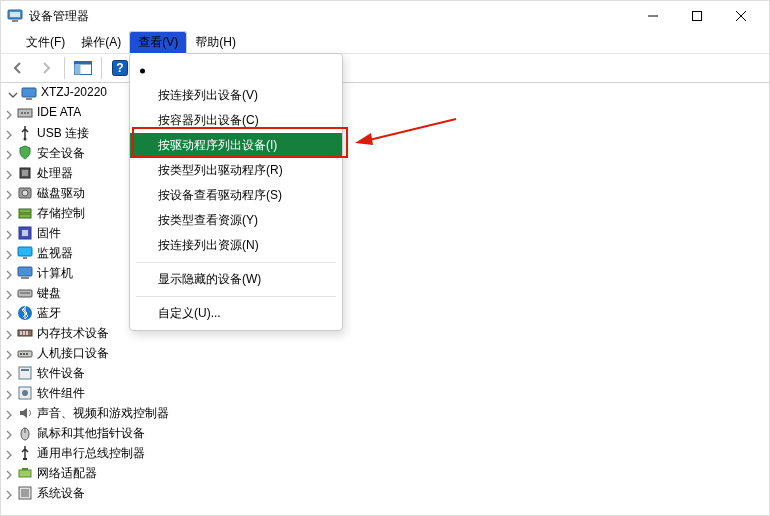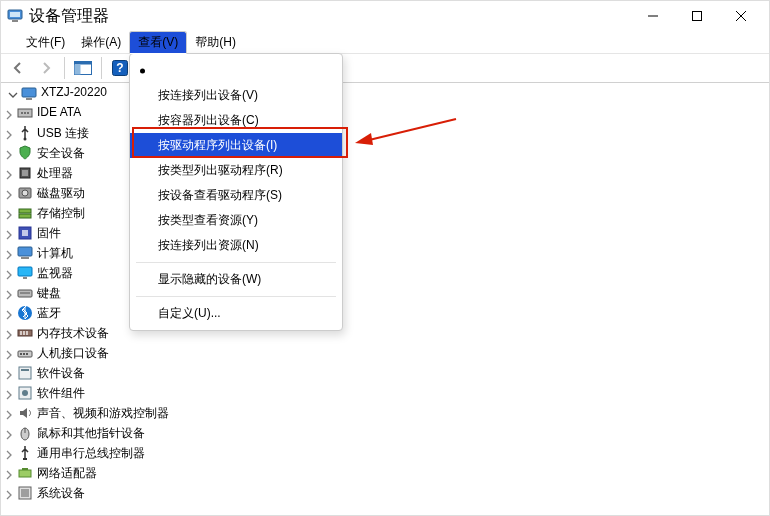--- a/index.html
+++ b/index.html
@@ -1,20 +1,20 @@
 <!DOCTYPE html>
 <html><head>
 <meta charset="utf-8">
 <style>
   html,body{margin:0;padding:0;font-family:"Microsoft YaHei","Segoe UI",sans-serif;font-size:12px;color:#000;background:#fff}
   .window{width:770px;height:516px;position:relative;background:#fff;overflow:hidden;border:1px solid #ddd;box-sizing:border-box}
   .titlebar{height:30px;display:flex;align-items:center;padding:0 6px;justify-content:space-between}
   .titlebar-left{display:flex;align-items:center;gap:6px}
   .app-icon svg{display:block}
-  .title-text{font-size:16px}
+  .title-text{font-size:12px}
   .win-buttons{display:flex;align-items:center;gap:0}
   .win-btn{width:44px;height:30px;display:flex;align-items:center;justify-content:center}
   .menubar{height:22px;display:flex;align-items:stretch;padding:0 17px;border-bottom:1px solid #e5e5e5}
   .menu-item{padding:0 8px;display:flex;align-items:center;cursor:default}
   .menu-item.open{background:#1d4ed8;border:1px solid #ccc;border-bottom:1px solid #fff;position:relative;z-index:30;margin-bottom:-1px;border-radius:3px 3px 0 0}
   .toolbar{height:28px;display:flex;align-items:center;border-bottom:1px solid #d0d0d0;padding:0 4px;gap:2px}
   .tb-btn{width:24px;height:24px;display:flex;align-items:center;justify-content:center;border:1px solid transparent}
   .tb-sep{width:1px;height:22px;background:#d0d0d0;margin:0 3px}
   .content{position:absolute;left:0;right:0;top:82px;bottom:0;display:flex}
   .tree{flex:1;overflow:hidden;padding:2px 0}
@@ -22,21 +22,21 @@
   .tw{width:16px;display:flex;align-items:center;justify-content:center;color:#555}
   .twist{cursor:default}
   .dev-icon{width:16px;height:16px;display:flex;align-items:center;justify-content:center;margin-right:4px}
   .dev-label{white-space:nowrap}
   .root-row{padding-left:4px}
   .child-row{}
   
   .dropdown{position:absolute;left:128px;top:52px;width:212px;background:#fff;border:1px solid #ccc;border-radius:4px;box-shadow:2px 4px 10px rgba(0,0,0,.15);padding:4px 0;z-index:20}
   .dd-item{height:25px;display:flex;align-items:center;padding:0 14px 0 28px;position:relative}
   .dd-item .bullet{position:absolute;left:10px;top:50%;width:5px;height:5px;border-radius:50%;background:#000;transform:translateY(-50%)}
-  .dd-item.selected{background:#1d4ed8;color:#fff}
+  .dd-item.selected{background:#15803d;color:#fff}
   .dd-sep{height:1px;background:#e3e3e3;margin:4px 6px}
   
   .red-rect{position:absolute;border:2px solid #d81e06;pointer-events:none;z-index:40}
   .arrow{position:absolute;z-index:41;pointer-events:none}
   
   svg{display:block}
 </style>
 </head>
 <body>
 
@@ -224,39 +224,39 @@
           <span class="dev-label">固件</span>
         </div>
         <div class="tree-row child-row">
           <span class="tw twist">
             <svg width="10" height="10">
               <path d="M3 1 L7 5 L3 9" fill="none" stroke="#888" stroke-width="1.3"></path>
             </svg>
           </span>
           <span class="dev-icon">
             <svg width="16" height="16" viewBox="0 0 16 16">
+              <rect x="1" y="2" width="14" height="9" rx="1" fill="#29b6f6" stroke="#0277bd"></rect>
+              <rect x="6" y="12" width="4" height="2" fill="#888"></rect>
+            </svg>
+          </span>
+          <span class="dev-label">监视器</span>
+        </div>
+        <div class="tree-row child-row">
+          <span class="tw twist">
+            <svg width="10" height="10">
+              <path d="M3 1 L7 5 L3 9" fill="none" stroke="#888" stroke-width="1.3"></path>
+            </svg>
+          </span>
+          <span class="dev-icon">
+            <svg width="16" height="16" viewBox="0 0 16 16">
               <rect x="1" y="2" width="14" height="9" rx="1" fill="#4a90d9" stroke="#2b5e91"></rect>
               <rect x="4" y="12" width="8" height="2" fill="#888"></rect>
             </svg>
           </span>
           <span class="dev-label">计算机</span>
-        </div>
-        <div class="tree-row child-row">
-          <span class="tw twist">
-            <svg width="10" height="10">
-              <path d="M3 1 L7 5 L3 9" fill="none" stroke="#888" stroke-width="1.3"></path>
-            </svg>
-          </span>
-          <span class="dev-icon">
-            <svg width="16" height="16" viewBox="0 0 16 16">
-              <rect x="1" y="2" width="14" height="9" rx="1" fill="#29b6f6" stroke="#0277bd"></rect>
-              <rect x="6" y="12" width="4" height="2" fill="#888"></rect>
-            </svg>
-          </span>
-          <span class="dev-label">监视器</span>
         </div>
         <div class="tree-row child-row">
           <span class="tw twist">
             <svg width="10" height="10">
               <path d="M3 1 L7 5 L3 9" fill="none" stroke="#888" stroke-width="1.3"></path>
             </svg>
           </span>
           <span class="dev-icon">
             <svg width="16" height="16" viewBox="0 0 16 16">
               <rect x="1" y="5" width="14" height="7" rx="1" fill="#bbb" stroke="#555"></rect>

